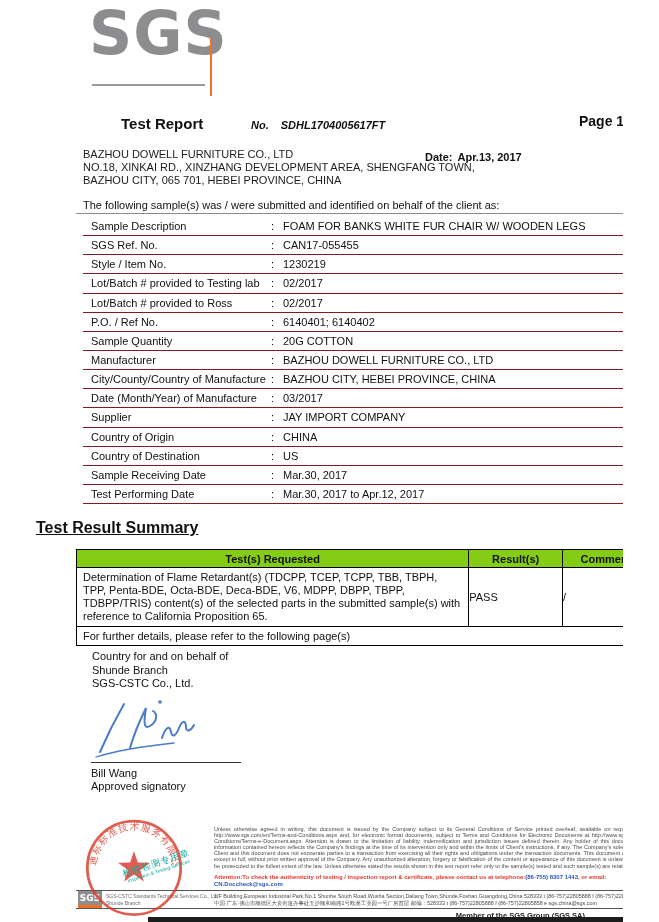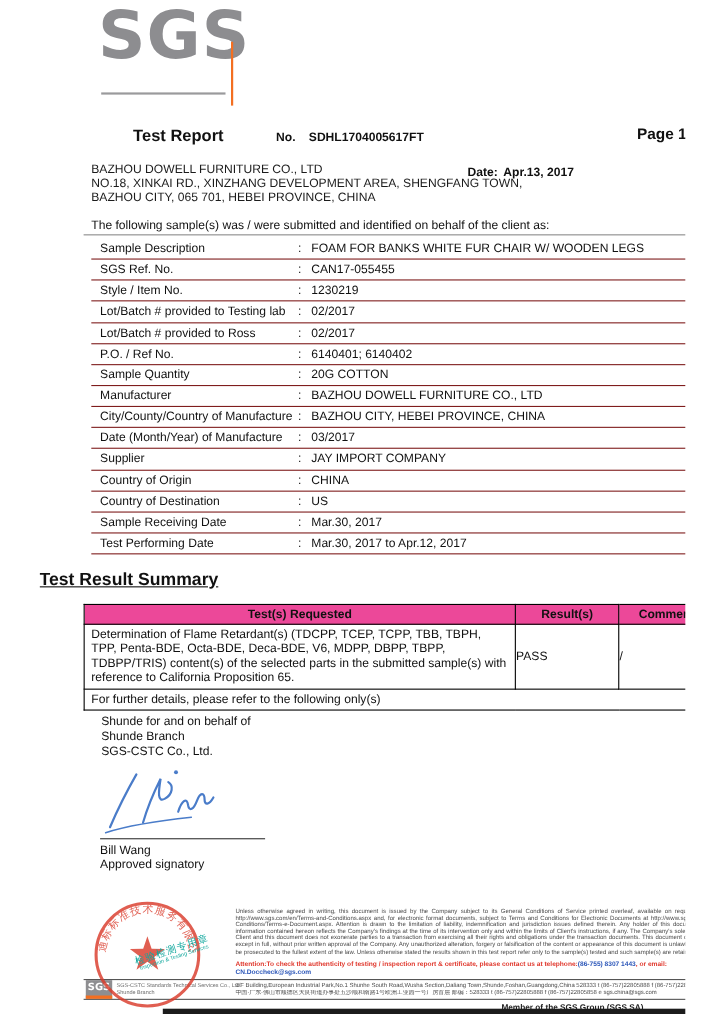--- a/index.html
+++ b/index.html
@@ -10,40 +10,40 @@
     font-family:"Liberation Sans","DejaVu Sans",sans-serif;
   }
   
   .logo { position:absolute; left:53px; top:2px; width:130px; height:96px; }
   .logo-text { font-family:"DejaVu Sans",sans-serif; font-weight:bold; font-size:60px;
     line-height:1.05; color:#8d8d90; letter-spacing:1px; }
   .logo-hline { position:absolute; left:3px; top:82px; width:113px; height:2px; background:#9a9a9c; }
   .logo-vline { position:absolute; left:121px; top:36px; width:2px; height:58px; background:#f36f21; }
   
   .rh-title { position:absolute; left:85px; top:115px; font-size:15px; font-weight:bold; white-space:nowrap; }
-  .rh-no { position:absolute; left:215px; top:119px; font-size:11px; font-weight:bold; display:flex; gap:12px; white-space:nowrap; }
+  .rh-no { position:absolute; left:215px; top:119px; font-size:11px; font-weight:bold; display:flex; gap:12px; white-space:nowrap;font-style:italic; }
   .rh-date { position:absolute; left:389px; top:119px; font-size:11px; font-weight:bold; display:flex; gap:5px; white-space:nowrap;margin-top:32px; }
   .rh-page { position:absolute; left:543px; top:113px; font-size:14px; font-weight:bold; white-space:nowrap;text-align:center; }
   
   .client { position:absolute; left:47px; top:148px; font-size:11px; line-height:13px; color:#1c1c1c; }
   
   .intro { position:absolute; left:47px; top:199px; font-size:11px; }
   .rule-intro { position:absolute; left:40px; top:213px; width:580px; height:1px; background:#8a8a8a; }
   
   .sample-table { position:absolute; left:47px; top:217px; width:572px; font-size:11px; }
   .sample-row { display:flex; align-items:center; height:19.15px; border-bottom:1px solid #7f1d1d; }
   .s-label { width:188px; padding-left:8px; white-space:nowrap; }
   .s-colon { width:12px; }
   .s-value { flex:1; white-space:nowrap; }
   
   .summary-title { position:absolute; left:0; top:519px; width:100%; text-align:left;
     font-size:16px; font-weight:bold; text-decoration:underline; }
   .summary-table { position:absolute; left:40px; top:549px; width:580px; border-collapse:collapse; font-size:11px; }
   .summary-table th, .summary-table td { border:1px solid #000; }
-  .summary-table th { background:#ec4899; font-weight:bold; height:18px; text-align:center; }
+  .summary-table th { background:#84cc16; font-weight:bold; height:18px; text-align:center; }
   .col-req { width:393px; } .col-res { width:94px; } .col-com { width:93px; }
   td.req { padding:3px 6px; line-height:13px; }
   td.res, td.com { }
   td.note { padding:3px 6px; }
   
   .signed-block { position:absolute; left:56px; top:650px; font-size:11px; line-height:13.5px; }
   .signature-svg { position:absolute; left:50px; top:694px; }
   .sig-line { position:absolute; left:55px; top:762px; width:150px; height:1px; background:#333; }
   .sig-name { position:absolute; left:55px; top:767px; font-size:11px; }
   .sig-role { position:absolute; left:55px; top:780px; font-size:11px; }
@@ -190,27 +190,27 @@
         <th class="col-com">Comments</th>
       </tr>
     </thead>
     <tbody>
       <tr>
         <td class="req">Determination of Flame Retardant(s) (TDCPP, TCEP, TCPP, TBB, TBPH, TPP, Penta-BDE, Octa-BDE, Deca-BDE, V6, MDPP, DBPP, TBPP, TDBPP/TRIS) content(s) of the selected parts in the submitted sample(s) with reference to California Proposition 65.</td>
         <td class="res">PASS</td>
         <td class="com">/</td>
       </tr>
       <tr>
-        <td class="note" colspan="3">For further details, please refer to the following only(s)</td>
+        <td class="note" colspan="3">For further details, please refer to the following page(s)</td>
       </tr>
     </tbody>
   </table>
 
   <div class="signed-block">
-    <div>Shunde for and on behalf of</div>
+    <div>Country for and on behalf of</div>
     <div>Shunde Branch</div>
     <div>SGS-CSTC Co., Ltd.</div>
   </div>
 
   <svg class="signature-svg" width="150" height="70" viewBox="0 0 150 70">
     <g fill="none" stroke="#4a7cc9" stroke-width="2" stroke-linecap="round">
       <path d="M14,58 C20,44 30,24 38,10"></path>
       <path d="M44,54 C48,40 54,26 60,14 C58,26 57,36 64,32 C71,28 72,20 67,17"></path>
       <path d="M76,44 c3,-10 8,-14 9,-6 c1,6 5,4 8,-4 c3,-8 7,-8 7,-1 c0,5 4,5 8,-2"></path>
       <path d="M10,63 C32,56 60,52 88,49" stroke-width="1.3"></path>

